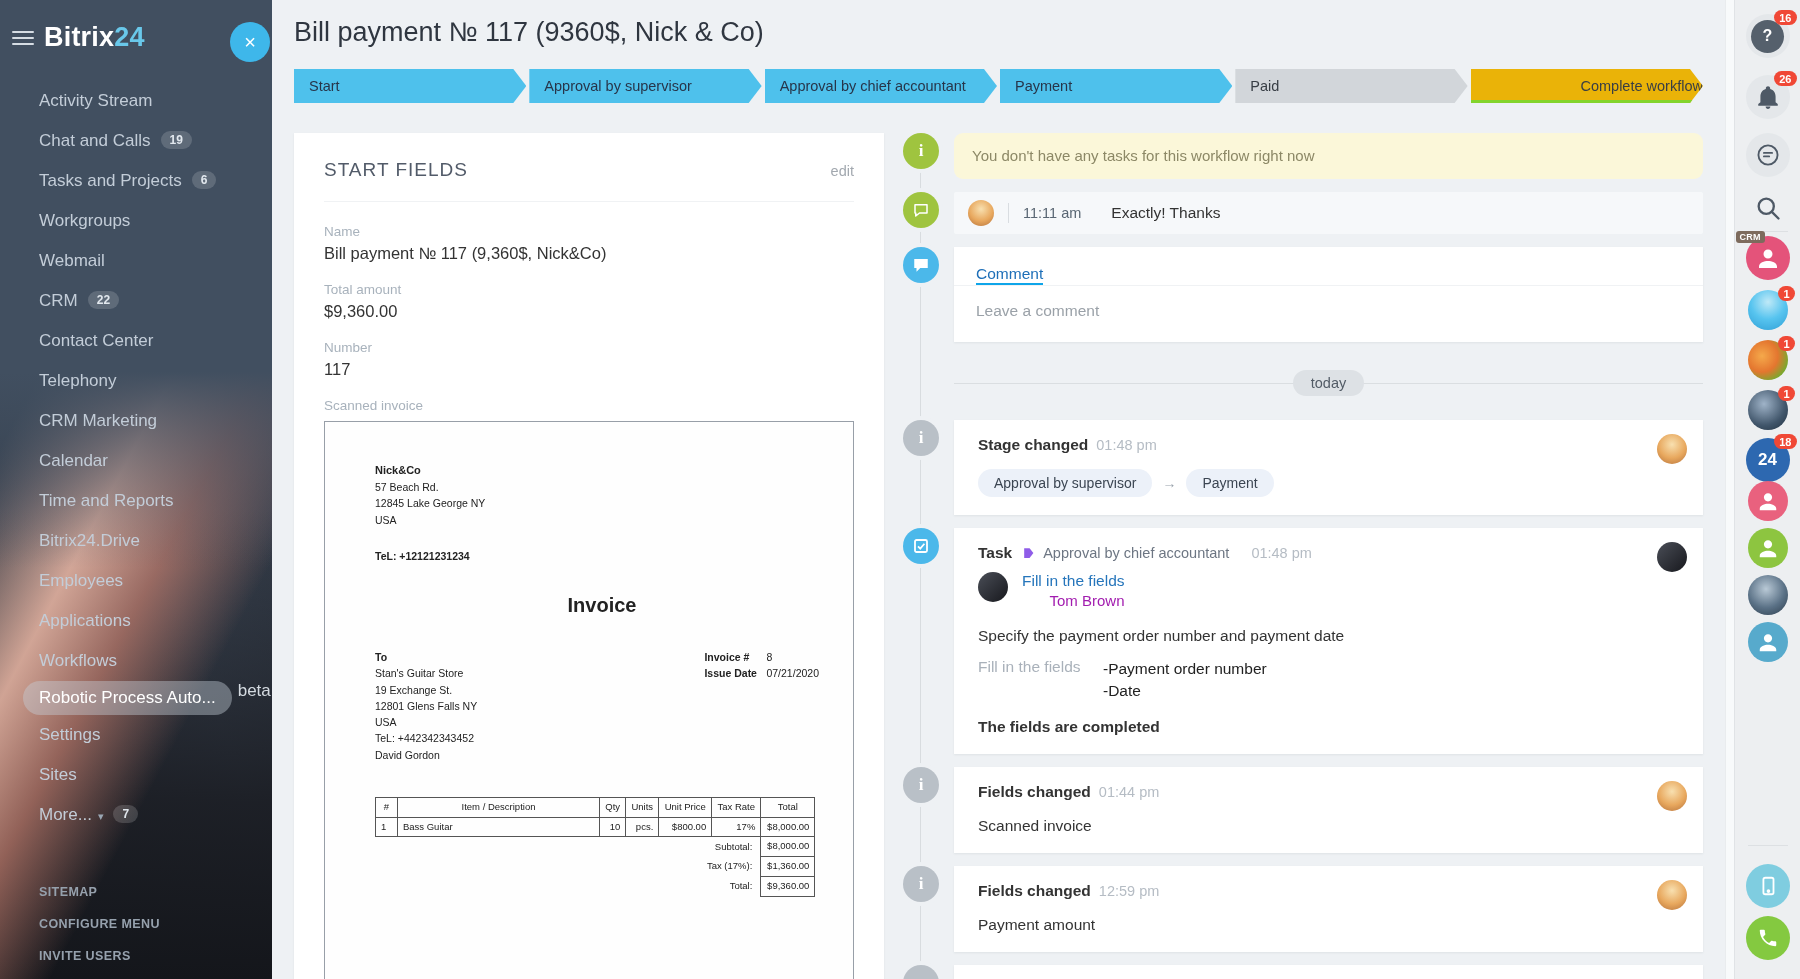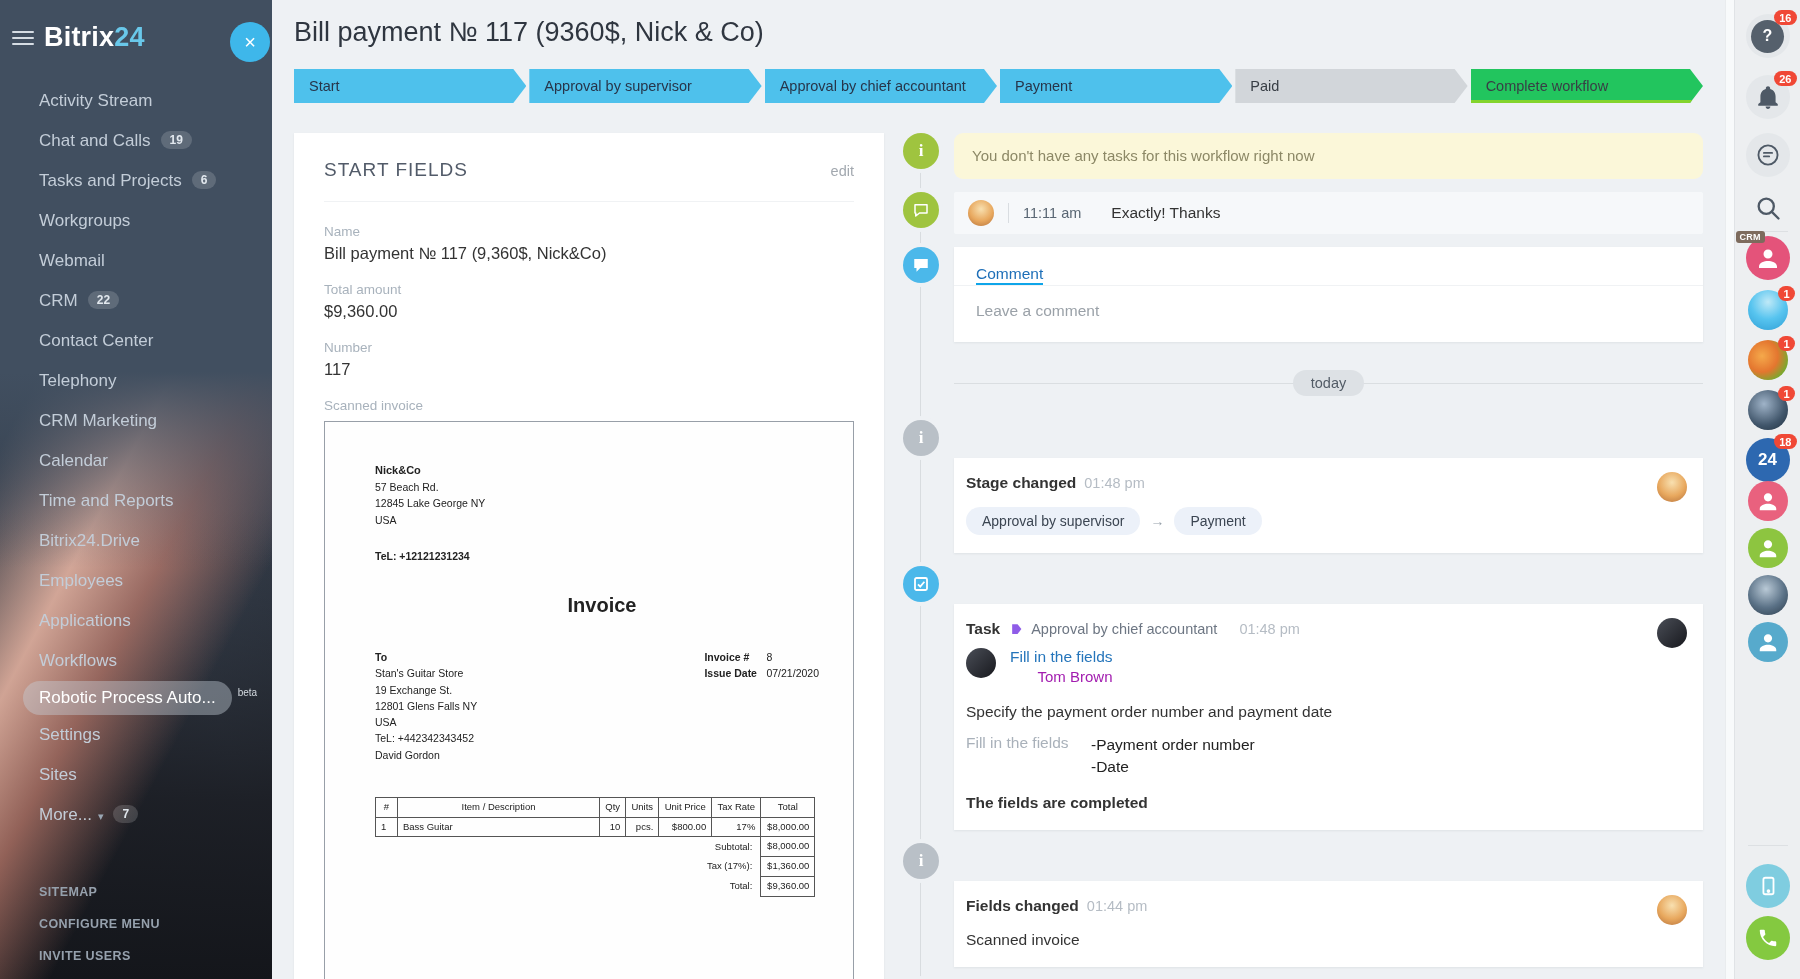--- a/index.html
+++ b/index.html
@@ -21,34 +21,34 @@
   .logo .suffix { color:#69c8ea; font-weight:700; }
   .close-btn { position:absolute; left:230px; top:22px; width:40px; height:40px; border-radius:50%;
     background:#3eb7ea; color:#fff; border:none; font-size:20px; line-height:40px; text-align:center; cursor:pointer; }
   .menu { margin-top:28px; }
   .m-item { padding:10px 20px 10px 39px; font-size:17px; color:#c3cdd8; cursor:pointer; white-space:nowrap; }
   .m-item .m-badge { display:inline-block; margin-left:10px; background:rgba(255,255,255,.16); color:#e2e8ee;
     font-size:12px; font-weight:700; padding:2px 9px; border-radius:10px; vertical-align:2px; }
   .m-item.active { padding:0 20px 0 39px; }
   .m-item.active .pill { display:inline-block; background:rgba(198,207,216,.42); color:#fff; border-radius:20px;
     padding:7px 16px; margin-left:-16px; }
-  .m-beta { font-size:10px; color:#d4dae0; margin-left:6px; vertical-align:7px; }
+  .m-beta { font-size:17px; color:#d4dae0; margin-left:6px; vertical-align:7px; }
   .m-caret { font-size:11px; color:#9aa6b2; margin-left:6px; }
   .s-footer { position:absolute; bottom:16px; left:39px; }
   .s-footer div { font-size:12.5px; font-weight:700; color:#96a1ad; letter-spacing:.4px; margin-top:18px; cursor:pointer; }
 
   
   .main { position:absolute; left:272px; right:75px; top:0; bottom:0; padding:0 22px; overflow:hidden; }
   .page-title { font-size:27px; font-weight:400; color:#2f3640; margin-top:17px; }
   .stages { display:flex; gap:3px; margin-top:21px; height:34px; }
   .stage { flex:1; display:flex; align-items:center; padding-left:15px; font-size:14.5px; color:#27354a;
     background:#4ec1ec; cursor:pointer;
     clip-path:polygon(0 0, calc(100% - 13px) 0, 100% 50%, calc(100% - 13px) 100%, 0 100%); }
   .stage.pending { background:#d2d6da; color:#383e45; }
-  .stage.final { background:#22c55e; color:#383e45; box-shadow:inset 0 -3px 0 #83d42c; }
+  .stage.final { background:#eab308; color:#383e45; box-shadow:inset 0 -3px 0 #83d42c;justify-content:flex-end; }
 
   .content { display:flex; gap:19px; margin-top:30px; align-items:flex-start; }
 
   
   .start-card { width:590px; flex:none; background:#fff; box-shadow:0 1px 2px rgba(50,60,70,.08); padding:26px 30px; }
   .sc-head { display:flex; justify-content:space-between; align-items:baseline; }
   .sc-title { font-size:19px; font-weight:400; color:#525b69; letter-spacing:1px; }
   .sc-edit { font-size:14.5px; color:#a2a8af; cursor:pointer; text-decoration:none; }
   .sc-divider { height:1px; background:#f0f2f4; margin:20px 0 22px; }
   .field { margin-bottom:19px; }
@@ -100,21 +100,21 @@
   .tab-row { padding:18px 22px 0; }
   .tab { display:inline-block; color:#1e6fb8; font-size:15.5px; 
     border-bottom:2px solid #0ea5e9; cursor:pointer; }
   .composer-input { border-top:1px solid #f0f2f4; padding:16px 22px 22px; color:#9aa1a8; font-size:15.5px; cursor:text; }
 
   .date-divider { position:relative; text-align:center; margin:28px 0 24px; margin-left:51px; }
   .date-divider::before { content:""; position:absolute; left:0; right:0; top:50%; height:1px; background:#dadee1; }
   .dd-pill { position:relative; display:inline-block; background:#dde1e5; color:#525b66; font-size:14.5px;
     padding:5px 18px; border-radius:16px; }
 
-  .entry { background:#fff; box-shadow:0 1px 2px rgba(50,60,70,.08); padding:16px 60px 18px 12px; position:relative;margin-top:38px; }
+  .entry { background:#fff; box-shadow:0 1px 2px rgba(50,60,70,.08); padding:16px 60px 18px 24px; position:relative; }
   .e-title { font-size:15.5px; font-weight:700; color:#333; display:inline; }
   .e-time { color:#b5bcc4; font-size:14.5px; margin-left:8px; }
   .e-avatar { position:absolute; right:16px; top:14px; width:30px; height:30px; border-radius:50%;
     background:radial-gradient(circle at 50% 35%, #f8e0b0, #e8a85e 55%, #b4703a); }
   .e-avatar.dark { background:linear-gradient(135deg,#4a4e57,#17181d); }
   .badges { margin-top:15px; display:flex; align-items:center; }
   .badge-pill { background:#ecf1f9; border-radius:16px; padding:6px 16px; font-size:14px; color:#3b4552; }
   .b-arrow { color:#98a1ab; margin:0 10px; font-size:14px; }
   .e-detail { margin-top:16px; font-size:15.5px; color:#333; }
 

